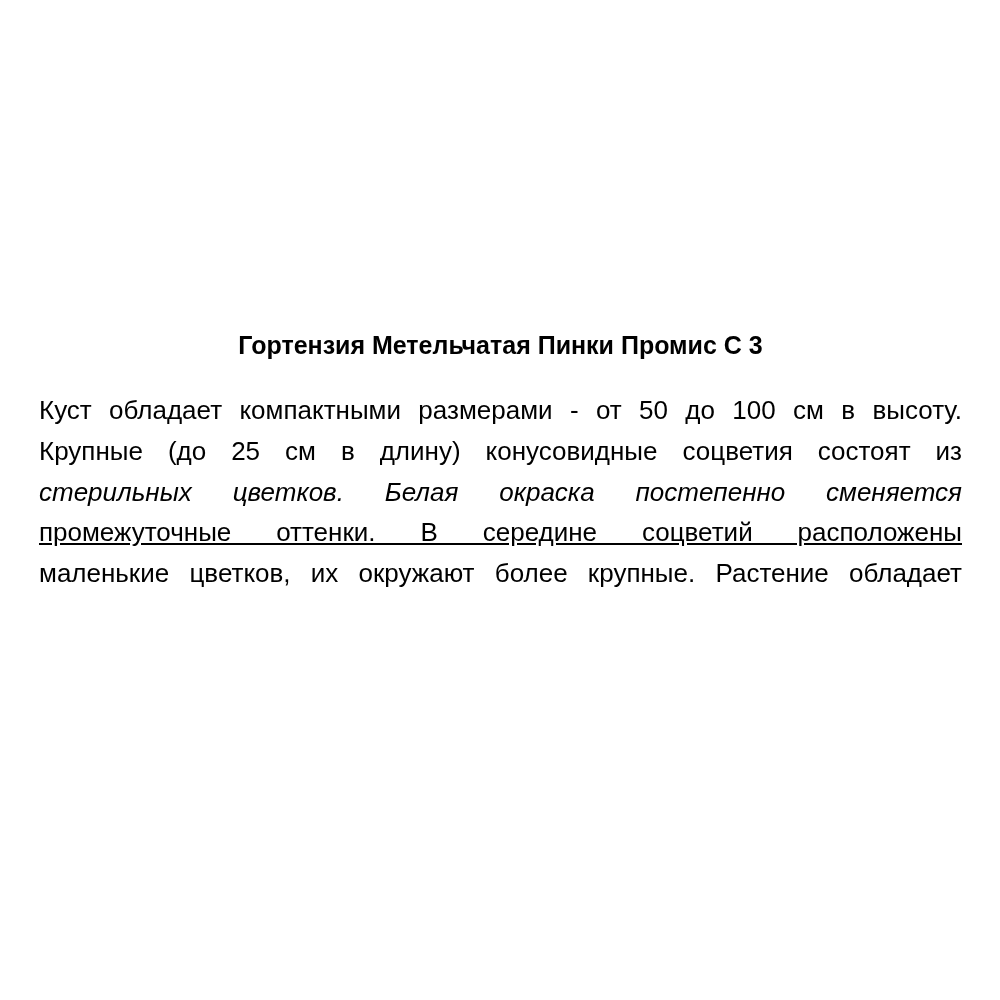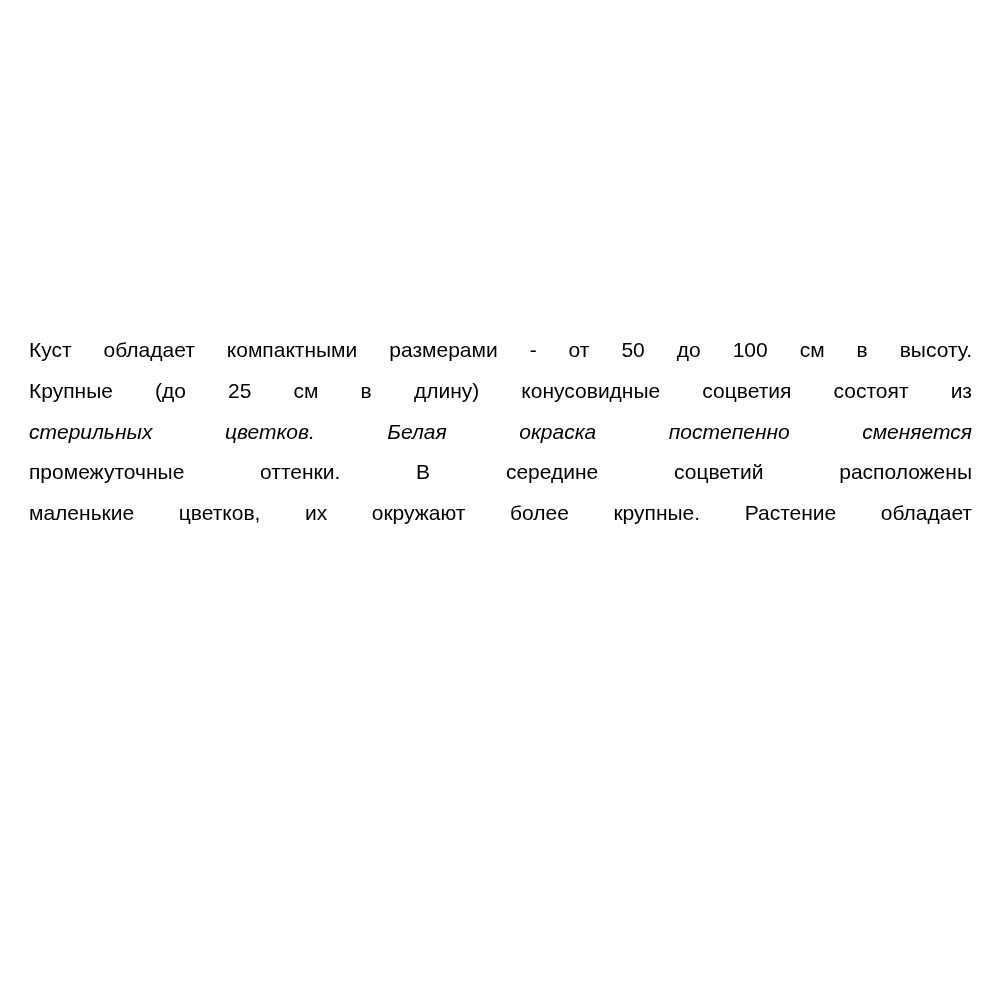--- a/index.html
+++ b/index.html
@@ -23,23 +23,23 @@
     }
     .title {
       text-align: center;
       font-weight: bold;
       font-size: 25px;
       line-height: 38px;
       margin: 0 0 26px 0;
       letter-spacing: 0px;
     }
     .para {
-      font-size: 21px;
+      font-size: 26px;
       line-height: 40.8px;
-      margin: 4px;
+      margin: 14px;
       text-align: justify;
       text-align-last: left;
     }
     .line {
       display: block;
       text-align: justify;
       text-align-last: justify;
       white-space: nowrap;
       height: 40.8px;
     }
@@ -47,20 +47,21 @@
       text-align-last: left;
     }
     .line span {
       display: inline;
     }
   </style>
 </head>
 <body>
 
 <div class="doc">
+  <h1 class="title">Гортензия Метельчатая Пинки Промис С 3</h1>
   <div class="para">
     <div class="line" style="white-space: normal;"><span style="white-space: nowrap;">Куст обладает компактными размерами - от 50 до 100 см в высоту.</span></div>
     <div class="line" style="white-space: normal;"><span style="white-space: nowrap;">Крупные (до 25 см в длину) конусовидные соцветия состоят из</span></div>
     <div class="line" style="white-space: normal; font-style: italic;"><span style="white-space: nowrap;">стерильных цветков. Белая окраска постепенно сменяется</span></div>
-    <div class="line" style="white-space: normal;"><span style="white-space: nowrap;">промежуточные оттенки. В середине соцветий расположены</span></div>
+    <div class="line" style="white-space: normal;"><span style="white-space: nowrap; text-decoration: underline;">промежуточные оттенки. В середине соцветий расположены</span></div>
     <div class="line" style="white-space: normal;"><span style="white-space: nowrap;">маленькие цветков, их окружают более крупные. Растение обладает</span></div>
   </div>
 </div>
 
 </body></html>

